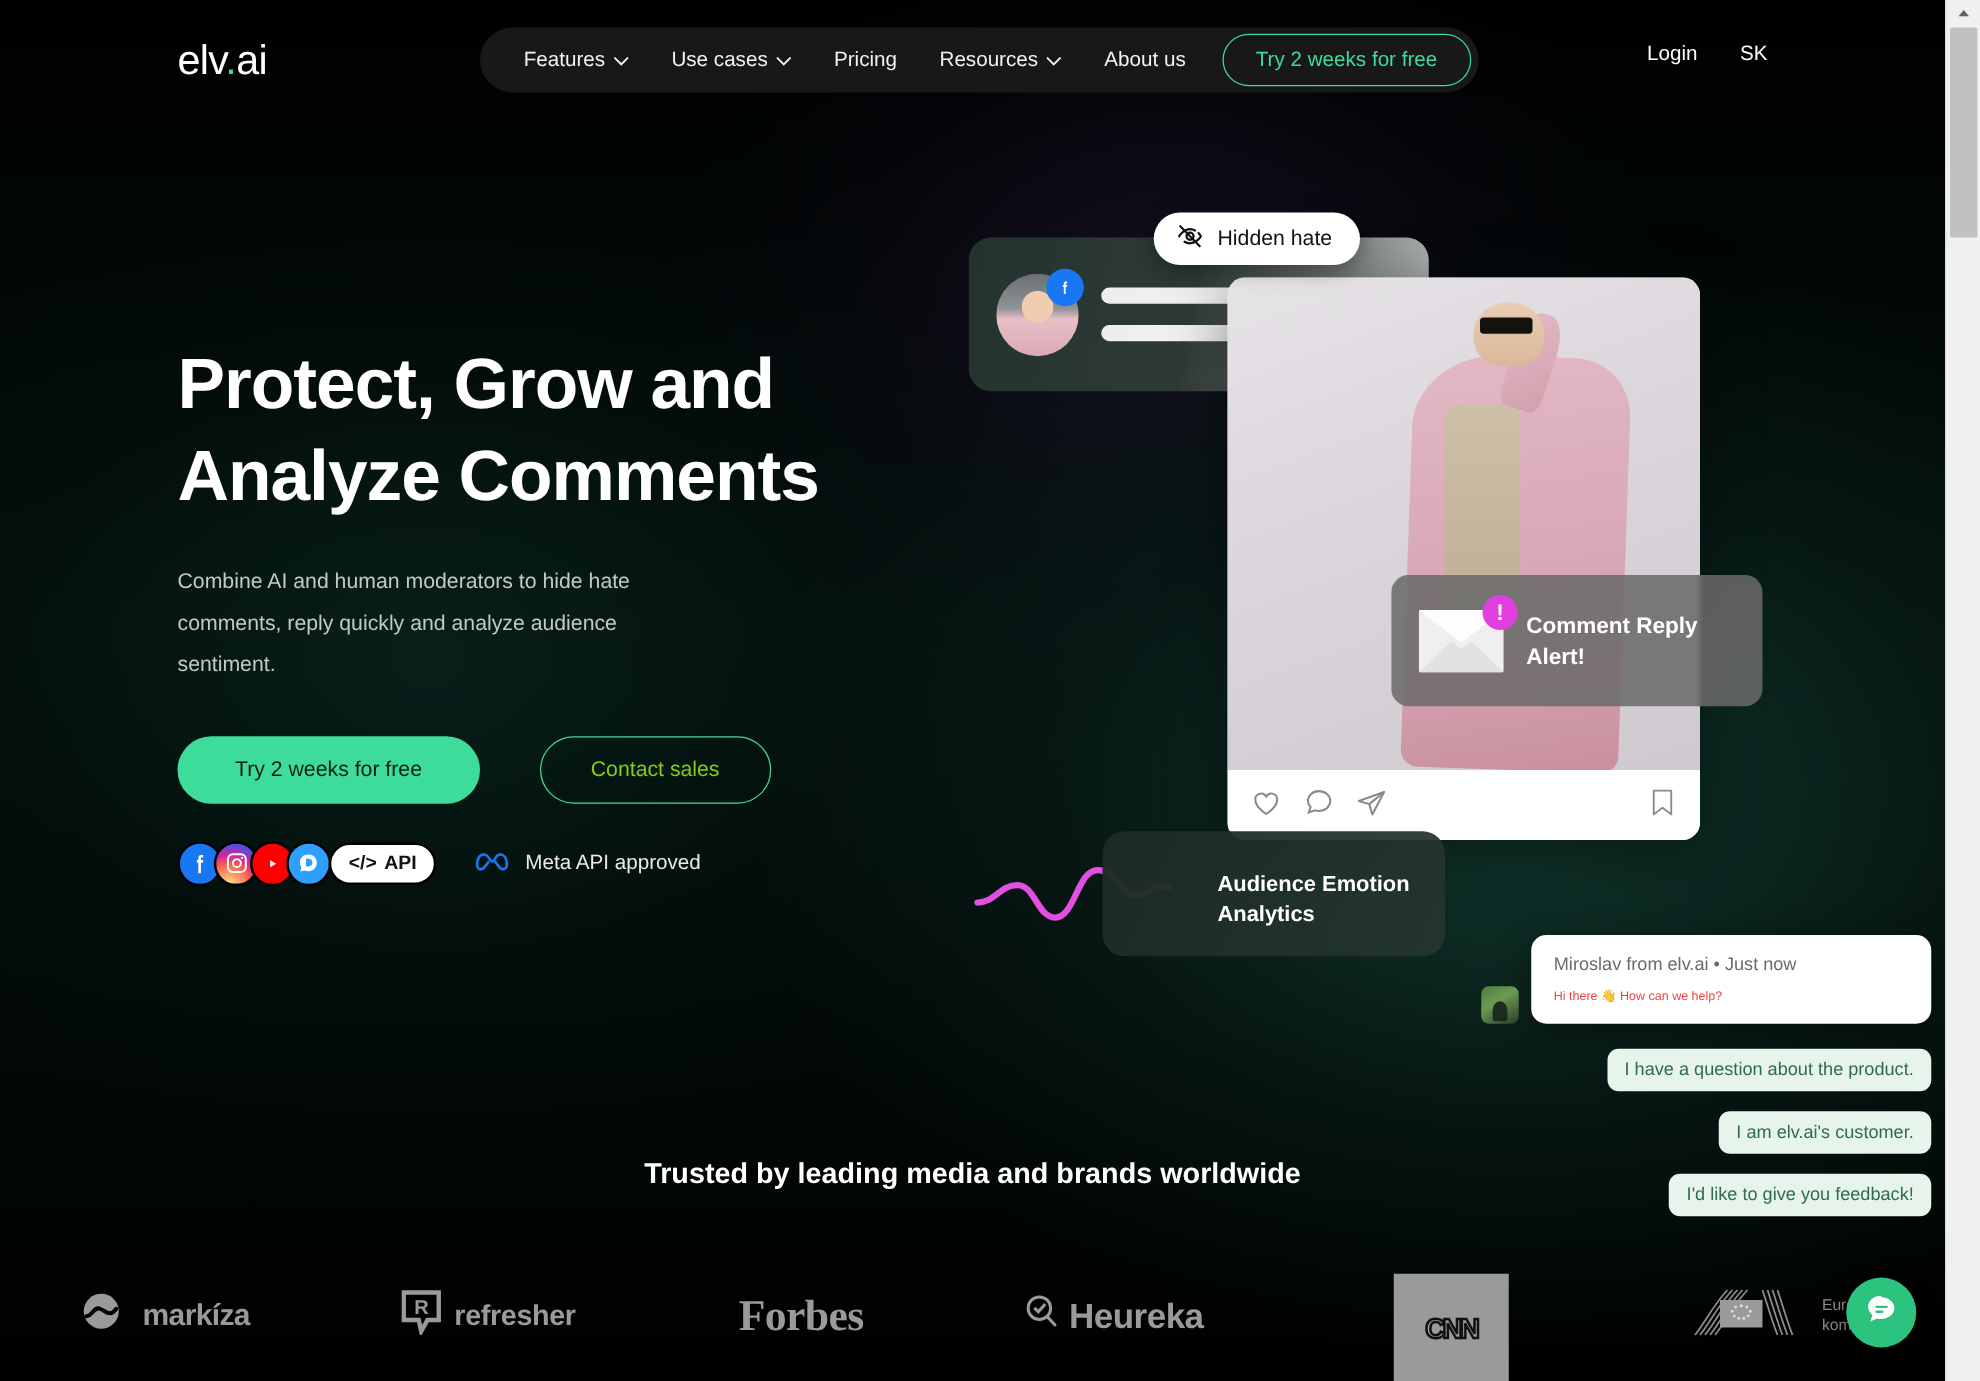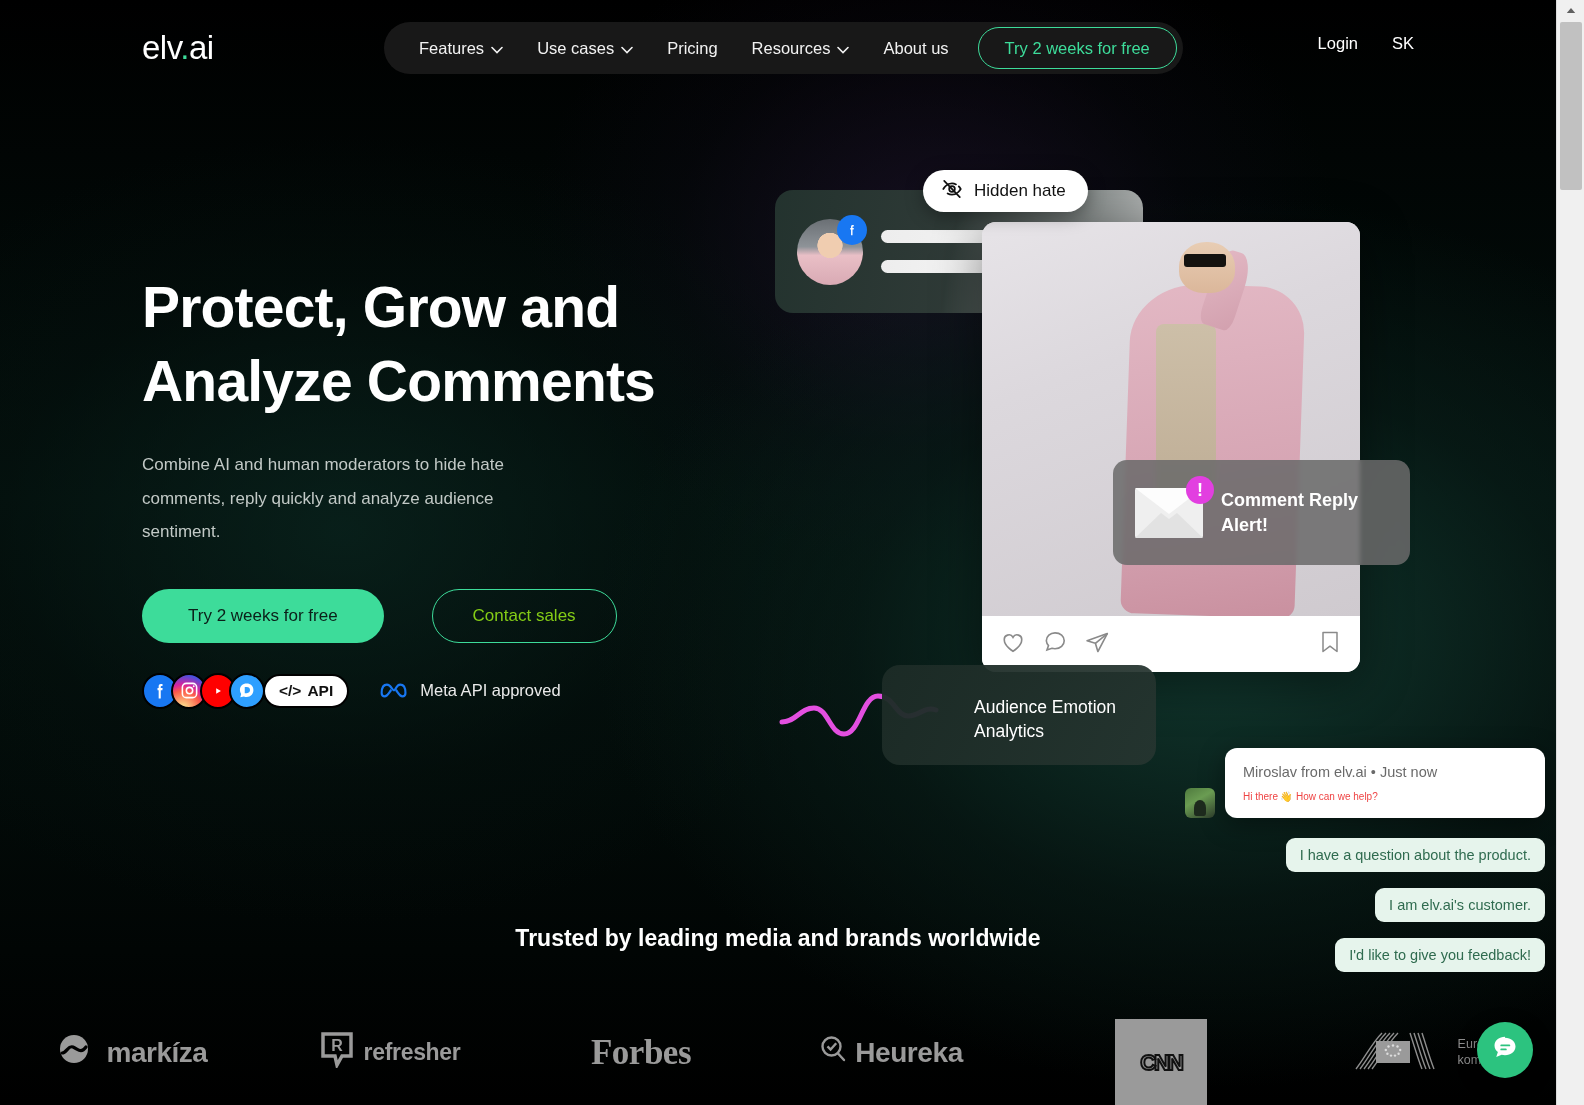--- a/index.html
+++ b/index.html
@@ -223,21 +223,21 @@
     color: #fff; font-size: 18px; font-weight: 700; line-height: 1;
   }
   .alert-text { font-size: 18px; font-weight: 700; line-height: 1.35; color: #fff; }
 
   .emotion-card {
     position: absolute; left: 112px; top: 515px;
     width: 274px; height: 100px; border-radius: 18px;
     background: linear-gradient(120deg, rgba(28,43,38,.96), rgba(38,53,48,.92));
     display: flex; align-items: center; padding-left: 92px;
   }
-  .emotion-text { font-size: 17.5px; font-weight: 400; line-height: 1.35; color: #fff; margin-top: 10px; }
+  .emotion-text { font-size: 17.5px; font-weight: 700; line-height: 1.35; color: #fff; margin-top: 10px; }
   .wave { position: absolute; left: 8px; top: 530px; width: 200px; height: 70px; }
 
   
   .chat { position: absolute; left: 1185px; top: 748px; width: 360px; z-index: 25; }
   .chat-bubble-row { display: flex; align-items: flex-end; gap: 10px; }
   .chat-avatar {
     width: 30px; height: 30px; border-radius: 6px; flex: none;
     background: linear-gradient(150deg,#4f7a3e 0%, #6a9c52 40%, #2c3a2a 100%);
     overflow: hidden; position: relative;
   }
@@ -275,21 +275,21 @@
     position: absolute; left: 0; top: 1000px; width: 1556px; height: 105px;
     display: flex; align-items: center; z-index: 6;
   }
   .logo-cell { display: flex; align-items: center; justify-content: center; color: #9a9a9a; }
   .c1 { width: 266px; }
   .c2 { width: 250px; }
   .c3 { width: 250px; }
   .c4 { width: 250px; }
   .c5 { width: 290px; }
   .c6 { width: 250px; }
-  .lg-markiza { display:flex; align-items:center; gap:18px; font-size:28px; font-weight:700; letter-spacing:-.5px; color:#9a9a9a;justify-content:center; }
+  .lg-markiza { display:flex; align-items:center; gap:18px; font-size:24px; font-weight:700; letter-spacing:-.5px; color:#9a9a9a;justify-content:center; }
   .lg-refresher { display:flex; align-items:center; gap:10px; font-size:23px; font-weight:800; letter-spacing:-.3px; color:#9a9a9a; }
   .lg-forbes { font-family:"Liberation Serif", serif; font-size:35px; font-weight:700; color:#9a9a9a; letter-spacing:-.5px; }
   .lg-heureka { display:flex; align-items:center; gap:8px; font-size:28px; font-weight:600; color:#9a9a9a; letter-spacing:-.4px; }
   .lg-cnnprima { display:flex; align-items:flex-end; height:105px; }
   .cnn-box { width: 92px; height: 86px; background:#9a9a9a; display:flex; align-items:center; justify-content:center; }
   .prima-box {
     width: 200px; height: 100px; background:#9a9a9a; margin-left: 8px;
     clip-path: polygon(0 6%, 100% 0, 100% 100%, 0 100%);
     display:flex; align-items:center; justify-content:center;
     color:#111; font-size: 58px; font-weight: 800; letter-spacing:-2px;

